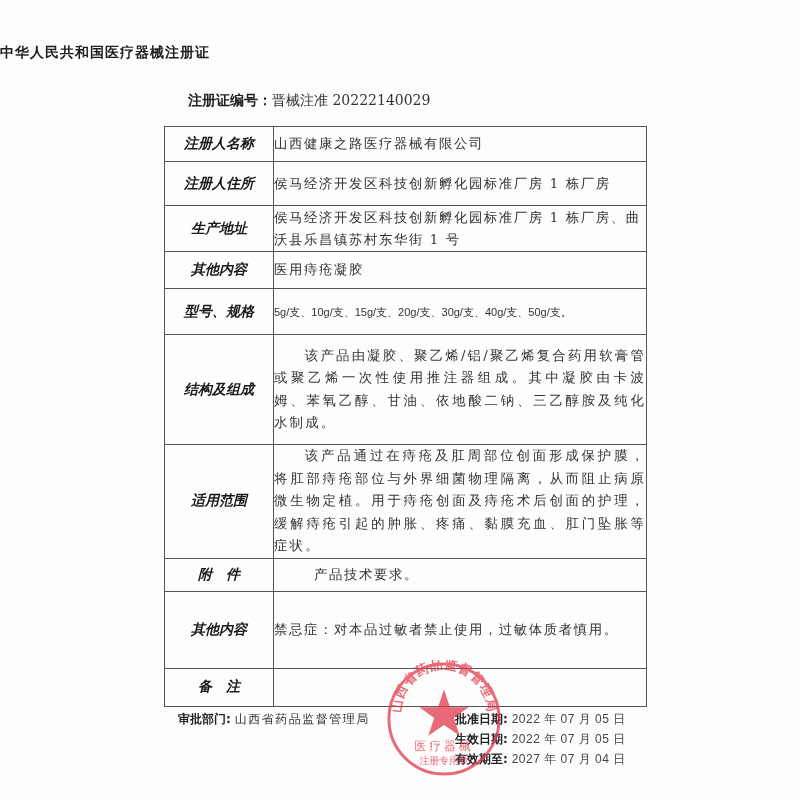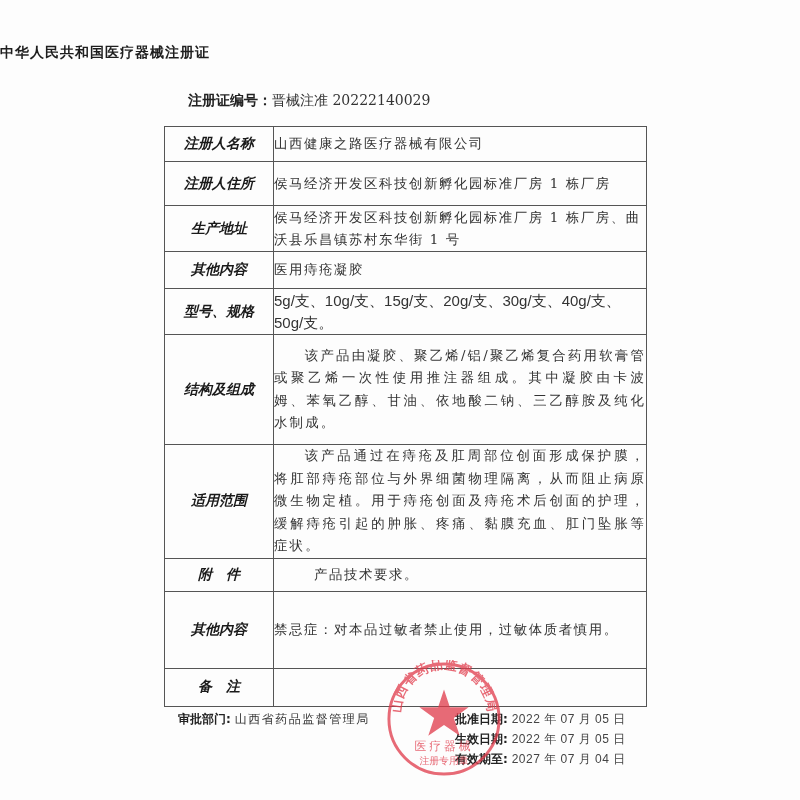--- a/index.html
+++ b/index.html
@@ -21,21 +21,21 @@
     border-collapse: collapse; table-layout: fixed;
   }
   table.cert td { border: 1.3px solid #555; padding: 0; vertical-align: middle; }
   td.lbl {
     width: 108px; text-align: center; font-weight: bold; font-size: 14px; color: #1a1a1a; font-style: italic;
   }
   td.val {
     padding: 0 8px 0 8px; font-family: "DejaVu Serif", "Liberation Serif", serif;
     font-size: 13.4px; color: #333; line-height: 22px; letter-spacing: 1.6px;
   }
-  td.val.small { font-family: "Liberation Sans", sans-serif; font-size: 15px; letter-spacing: 0; }
+  td.val.small { font-family: "Liberation Sans", sans-serif; font-size: 11px; letter-spacing: 0; }
   td.val.para { text-indent: 2.3em; text-align: justify; letter-spacing: 2.2px; line-height: 22.5px; }
   td.val.indent { padding-left: 40px; }
   .footer { position: absolute; font-size: 12px; color: #222; }
   .footer .lbl { font-weight: bold; }
   .footer .val { font-family: "DejaVu Serif", "Liberation Serif", serif; color: #333; letter-spacing: 1.5px; }
   .footer .date { font-family: "Liberation Sans", sans-serif; color: #444; letter-spacing: 0.5px; margin-top: 36px; }
   .seal {
     position: absolute; left: 385px; top: 660px; width: 118px; height: 118px;
     opacity: 0.75; pointer-events: none;
   }

